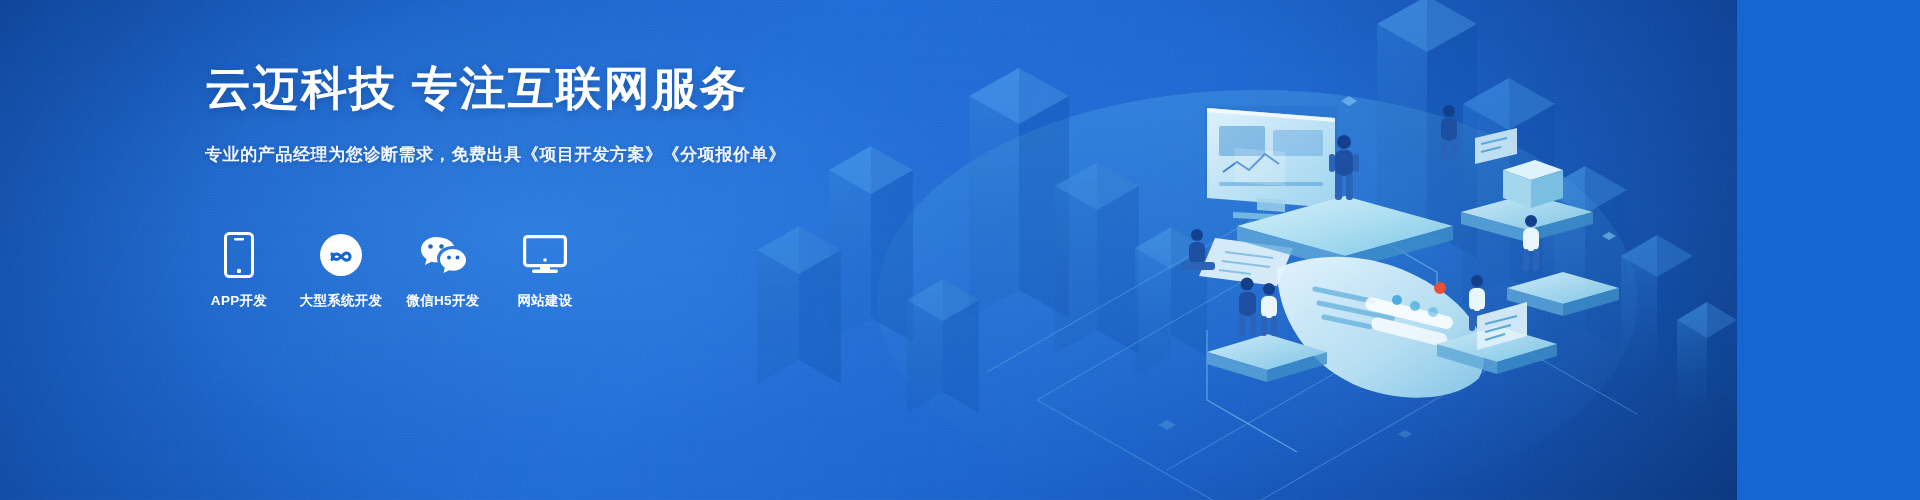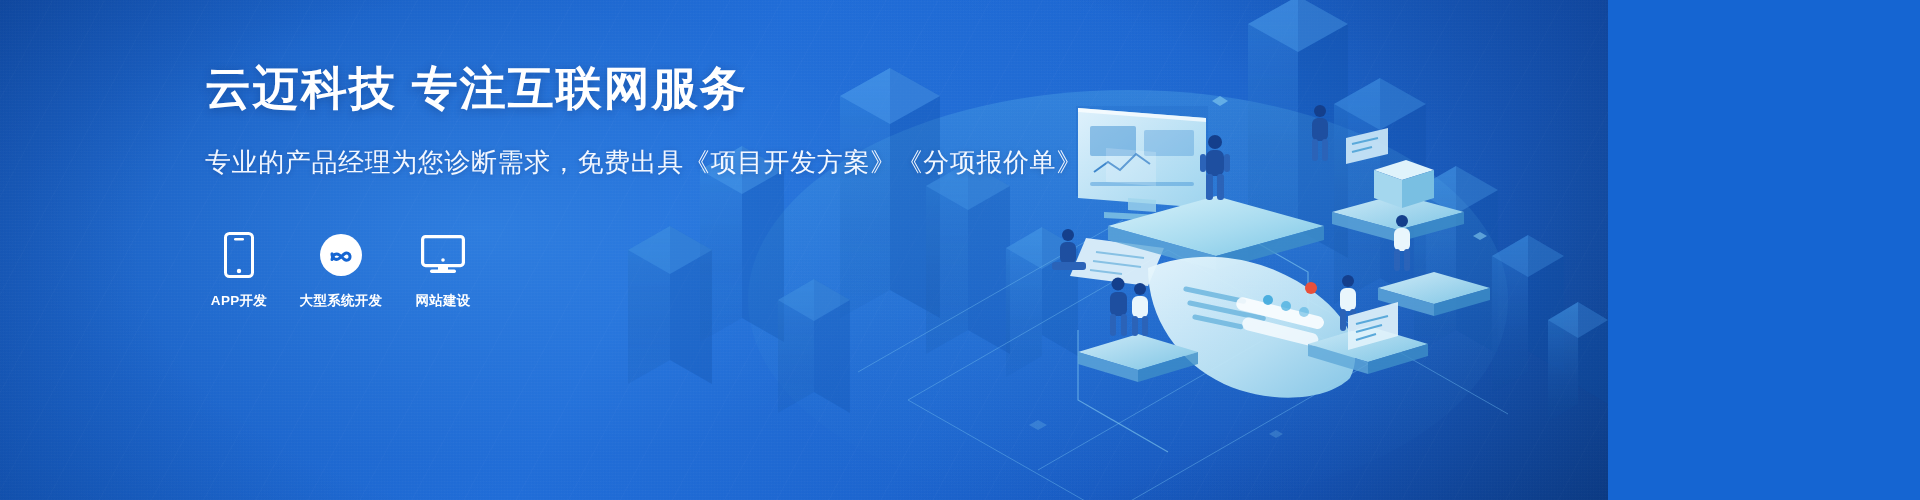--- a/index.html
+++ b/index.html
@@ -3,21 +3,21 @@
 <meta charset="utf-8">
 <title>Banner</title>
 <style>
   html,body{margin:0;padding:0;}
   body{
     width:1920px;height:500px;overflow:hidden;
     font-family:"Liberation Sans","DejaVu Sans",sans-serif;
     background:#1565d2;
   }
   .banner{
-    position:relative;width:1608px;height:500px;overflow:hidden;
+    position:relative;width:1737px;height:500px;overflow:hidden;
     background:
       radial-gradient(ellipse 1100px 560px at 30% 46%, rgba(58,140,232,0.62) 0%, rgba(42,118,216,0.30) 42%, rgba(20,85,190,0.0) 72%),
       radial-gradient(ellipse 900px 520px at 78% 44%, rgba(44,126,226,0.42) 0%, rgba(26,95,200,0.0) 68%),
       linear-gradient(120deg,#0f4aa8 0%,#1459bf 16%,#1d6ad8 42%,#1a62cd 62%,#134fb2 84%,#0e408f 100%);
   }
   
   .vignette{
     position:absolute;inset:0;pointer-events:none;
     background:radial-gradient(ellipse 1250px 620px at 46% 50%, rgba(0,0,0,0) 48%, rgba(4,40,98,0.30) 82%, rgba(3,32,82,0.48) 100%);
   }
@@ -34,22 +34,22 @@
   }
 
   
   .copy{position:absolute;left:205px;top:62px;width:760px;z-index:6;}
   .headline{
     font-size:46px;font-weight:bold;color:#ffffff;letter-spacing:2px;
     line-height:1.15;margin:0 0 26px 0;white-space:nowrap;
     text-shadow:0 2px 10px rgba(3,34,86,.30);
   }
   .sub{
-    font-size:26px;color:#f2f7ff;line-height:1.62;margin:0;
-    letter-spacing:.6px;font-weight:400;white-space:nowrap;
+    font-size:17px;color:#f2f7ff;line-height:1.62;margin:0;
+    letter-spacing:.6px;font-weight:700;white-space:nowrap;
     text-shadow:0 1px 5px rgba(3,34,86,.25);
   }
   .sub div{margin:0;}
 
   
   .services{
     position:absolute;left:202px;top:232px;display:flex;align-items:flex-end;
     gap:28px;z-index:6;
   }
   .svc{display:flex;flex-direction:column;align-items:center;width:74px;cursor:pointer;justify-content:space-between;}
@@ -340,20 +340,36 @@
       <span class="svc-ico">
         <svg width="44" height="44" viewBox="0 0 44 44">
           <circle cx="22" cy="22" r="21" fill="#ffffff"></circle>
           <path d="M13 26.5c0-4.5 4-7 7.2-4.6 2.4 1.8 3.2 3.0 5.0 4.4 2.6 2.0 5.8 0.6 5.8-2.6
                    0-3.3-3.2-4.7-5.8-2.7-1.8 1.4-2.6 2.6-5.0 4.4C17 27.8 13 25.3 13 20.8" fill="none" stroke="#1565d2" stroke-width="3" stroke-linecap="round"></path>
         </svg>
       </span>
       <span class="svc-label">大型系统开发</span>
     </div>
 
+    <div class="svc">
+      <span class="svc-ico">
+        <svg width="48" height="44" viewBox="0 0 48 44">
+          <path d="M17 4C8.7 4 2 9.6 2 16.5c0 3.9 2.2 7.4 5.6 9.7L6 32l6.3-3.3c1.5.4 3.1.6 4.7.6
+                   .6 0 1.2 0 1.8-.1C18.3 28 18 26.8 18 25.6 18 18.6 25 13 33.6 13c.5 0 1 0 1.5.1
+                   C33.4 7.9 25.9 4 17 4Z" fill="#ffffff"></path>
+          <circle cx="11.5" cy="13.5" r="2.3" fill="#1565d2"></circle>
+          <circle cx="22.5" cy="13.5" r="2.3" fill="#1565d2"></circle>
+          <path d="M34 16c-7.2 0-13 4.7-13 10.5 0 3.3 1.9 6.2 4.8 8.2L24.6 40l5.5-2.8c1.2.3 2.5.5 3.9.5
+                   7.2 0 13-4.7 13-10.5S41.2 16 34 16Z" fill="#ffffff"></path>
+          <circle cx="30" cy="24.5" r="1.9" fill="#1565d2"></circle>
+          <circle cx="38.5" cy="24.5" r="1.9" fill="#1565d2"></circle>
+        </svg>
+      </span>
+      <span class="svc-label">微信H5开发</span>
+    </div>
 
     <div class="svc">
       <span class="svc-ico">
         <svg width="44" height="40" viewBox="0 0 44 40">
           <rect x="1.6" y="1.6" width="40.8" height="29" rx="3" fill="none" stroke="#ffffff" stroke-width="3.2"></rect>
           <circle cx="22" cy="25" r="1.8" fill="#ffffff"></circle>
           <rect x="17" y="31" width="10" height="4" fill="#ffffff"></rect>
           <rect x="9" y="34.5" width="26" height="3.4" rx="1.7" fill="#ffffff"></rect>
         </svg>
       </span>

